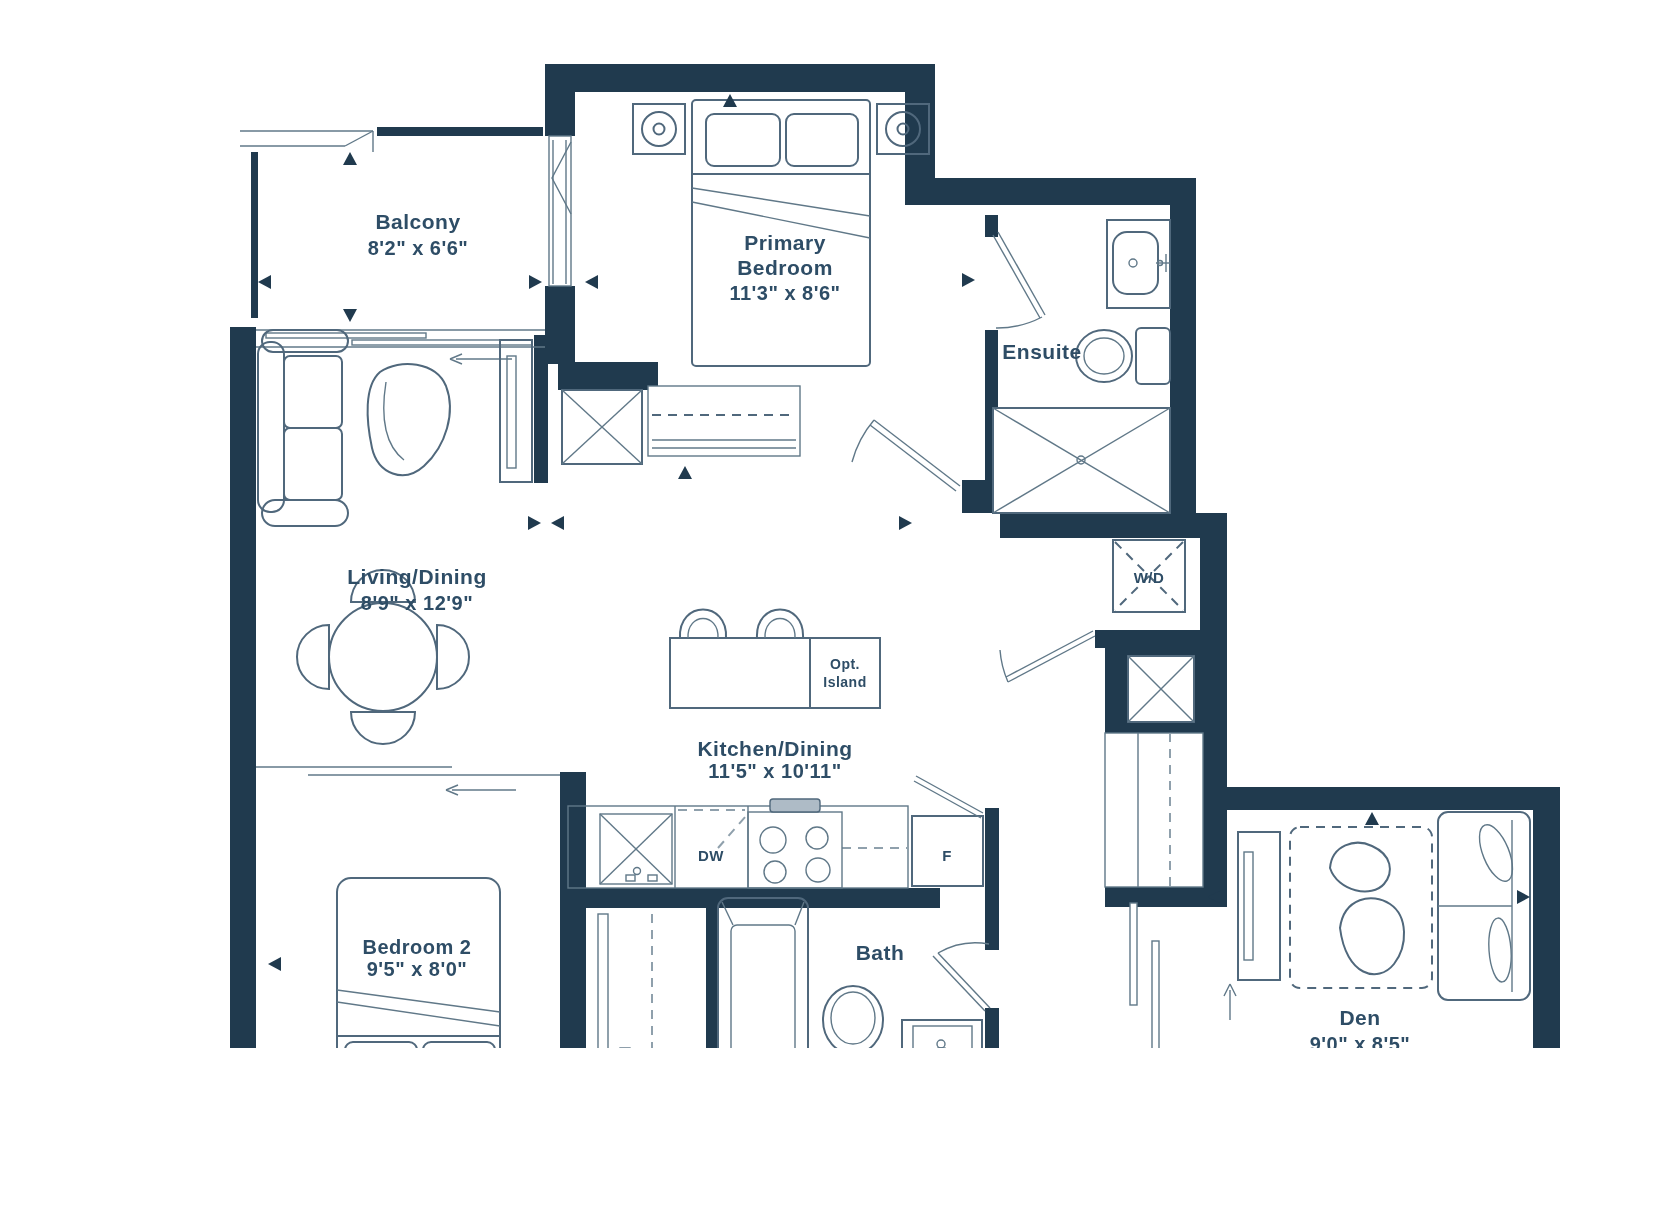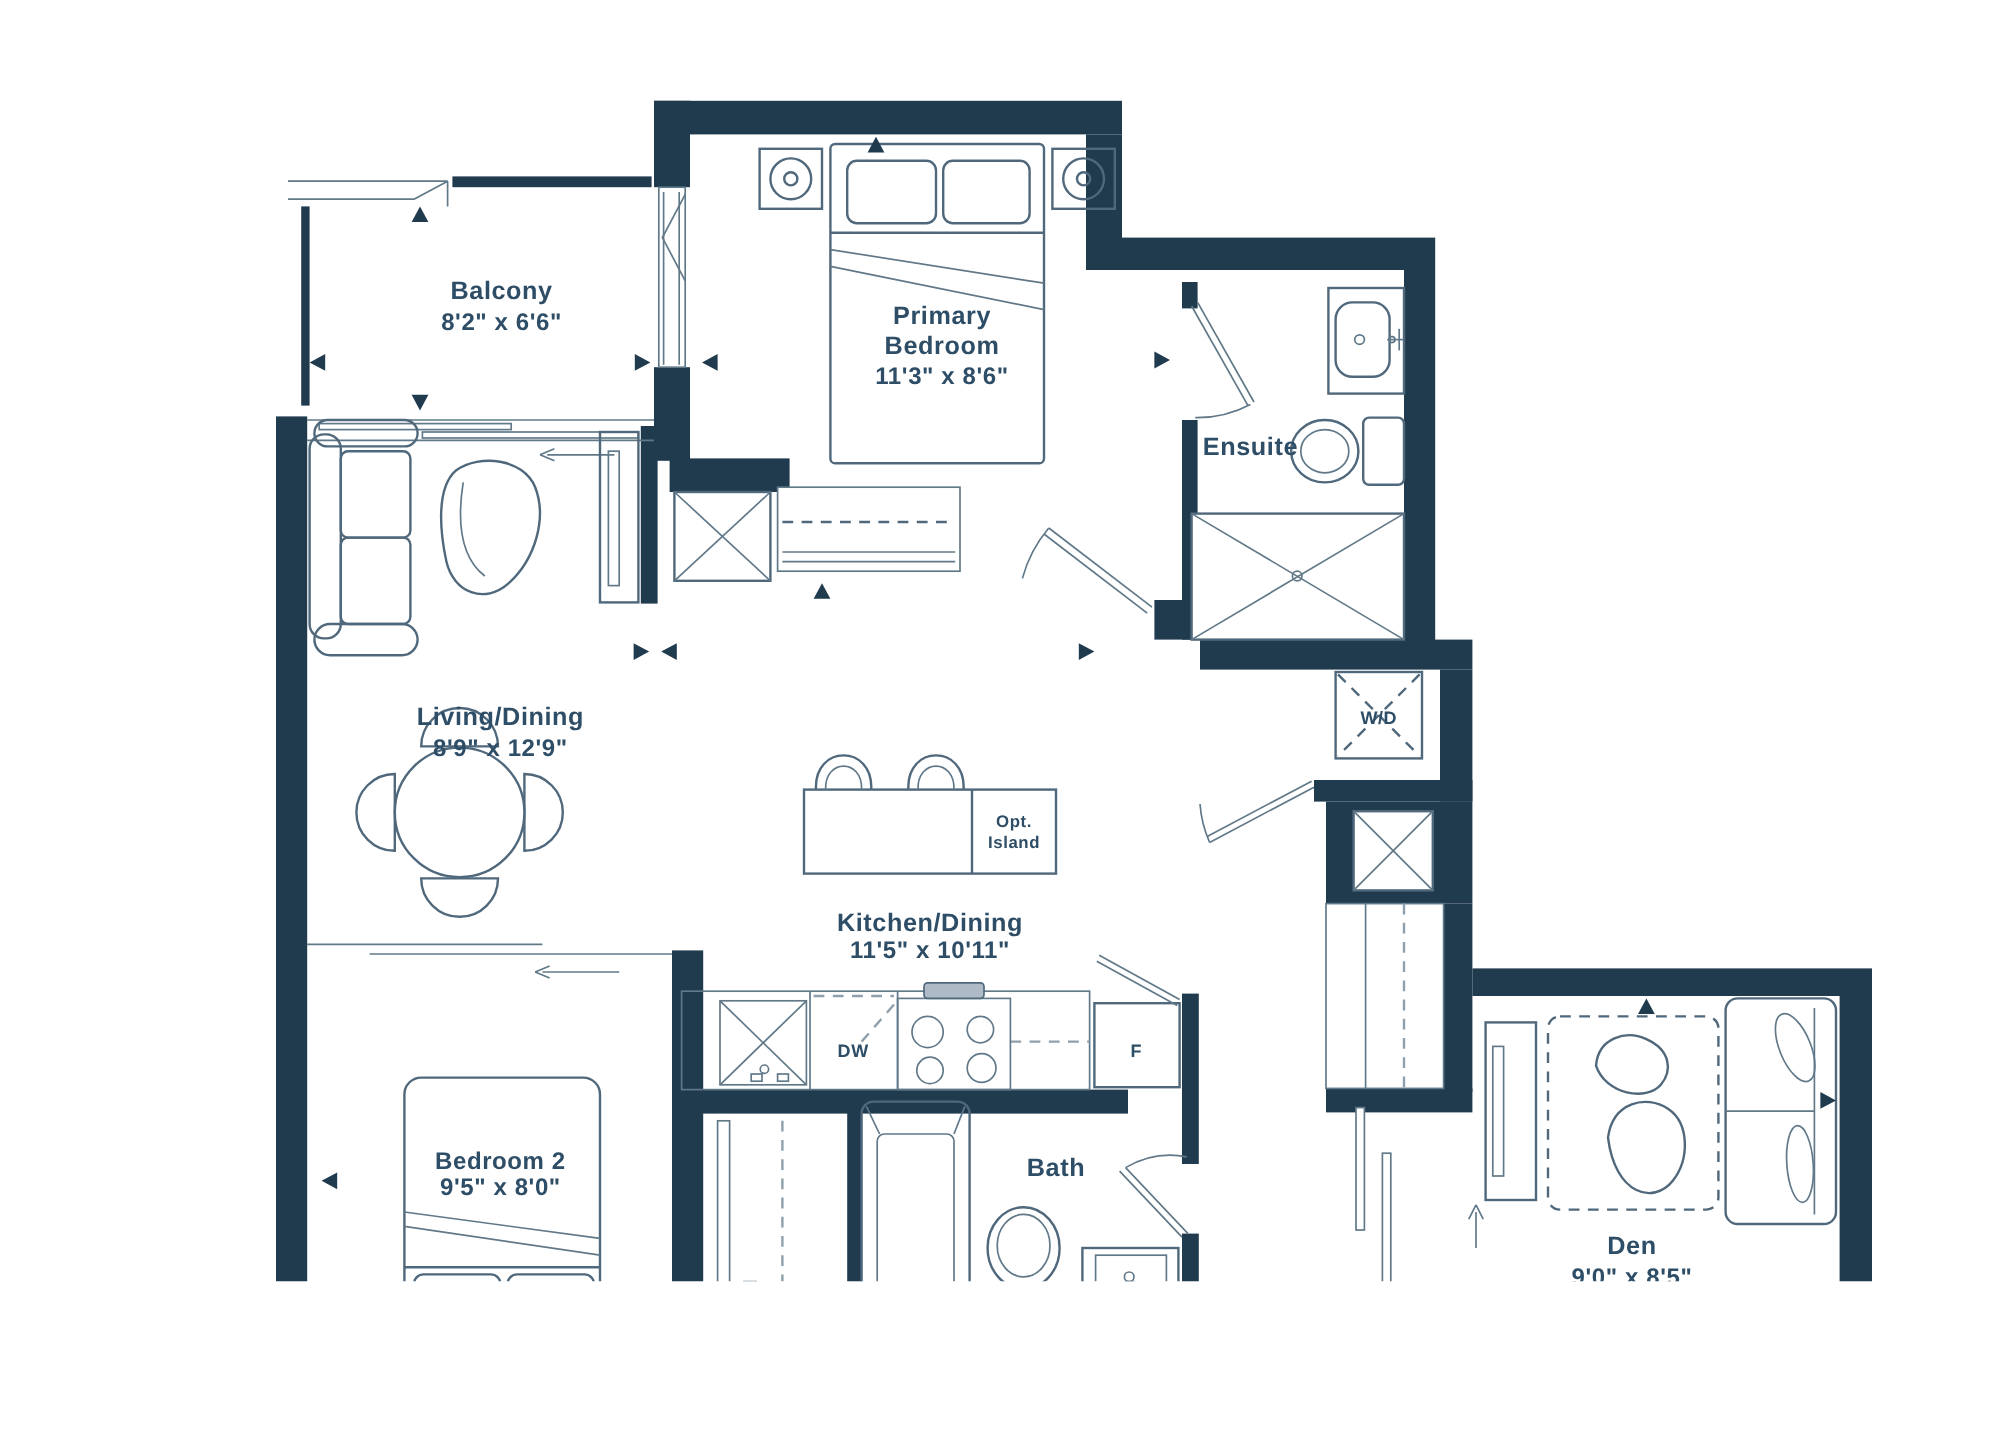--- a/index.html
+++ b/index.html
@@ -1,17 +1,17 @@
 <!DOCTYPE html>
 <html><head>
 <meta charset="utf-8">
 <style>
   html,body{margin:0;padding:0;background:#ffffff;}
   .stage{position:relative;width:1679px;height:1048px;background:#ffffff;overflow:hidden;
-         font-family:"Liberation Sans",sans-serif;margin-top:20px;}
+         font-family:"Liberation Sans",sans-serif;}
   svg{display:block}
   .wall{fill:#203a4e;stroke:none}
   .ln{fill:none;stroke:#50687c;stroke-width:2}
   .lnthin{fill:none;stroke:#607888;stroke-width:1.4}
   .lnw{fill:#ffffff;stroke:#50687c;stroke-width:2}
   .lnwthin{fill:#ffffff;stroke:#607888;stroke-width:1.4}
   .dash{fill:none;stroke:#8fa0ac;stroke-width:2;stroke-dasharray:9 7}
   .dashnavy{fill:none;stroke:#50687c;stroke-width:2;stroke-dasharray:9 7}
   .lbl{font-family:"Liberation Sans",sans-serif;font-weight:bold;fill:#2e4d66;
        text-anchor:middle;letter-spacing:0.5px}

